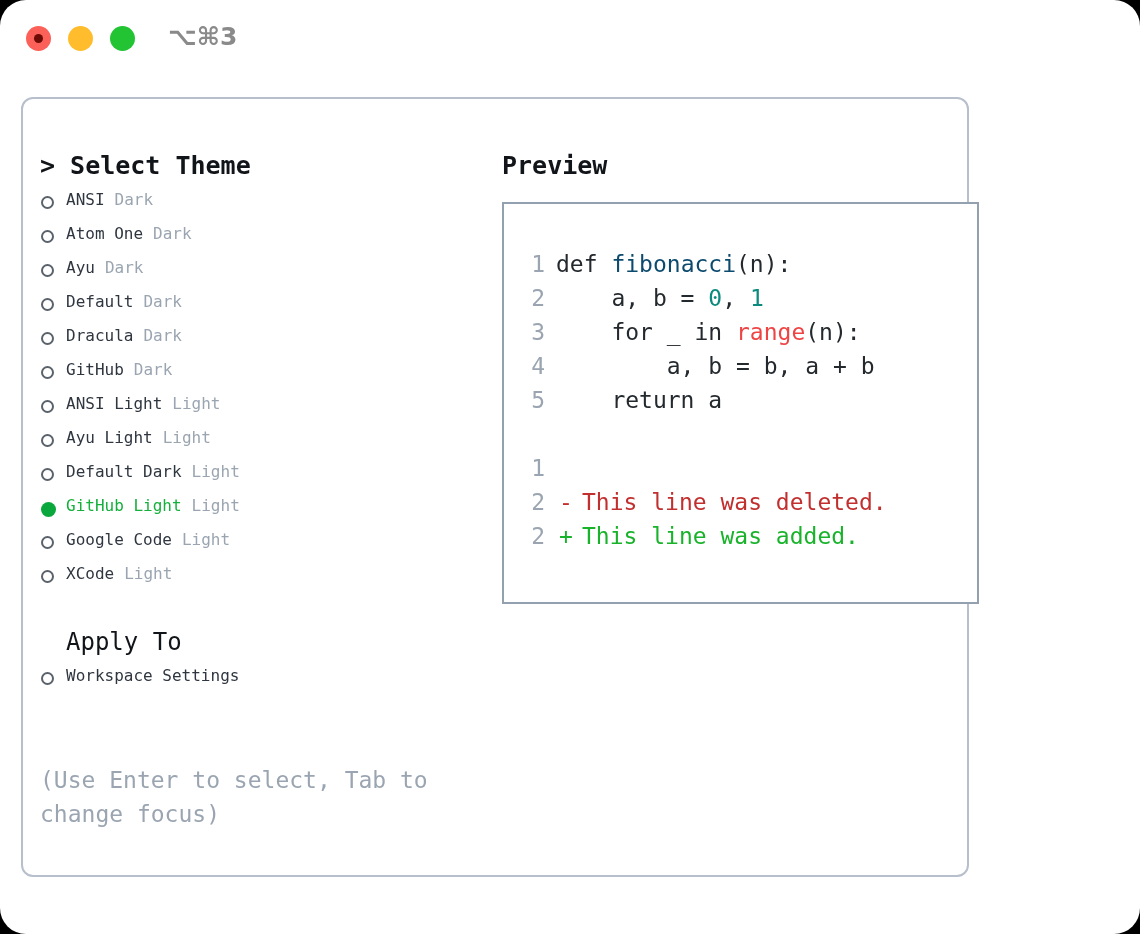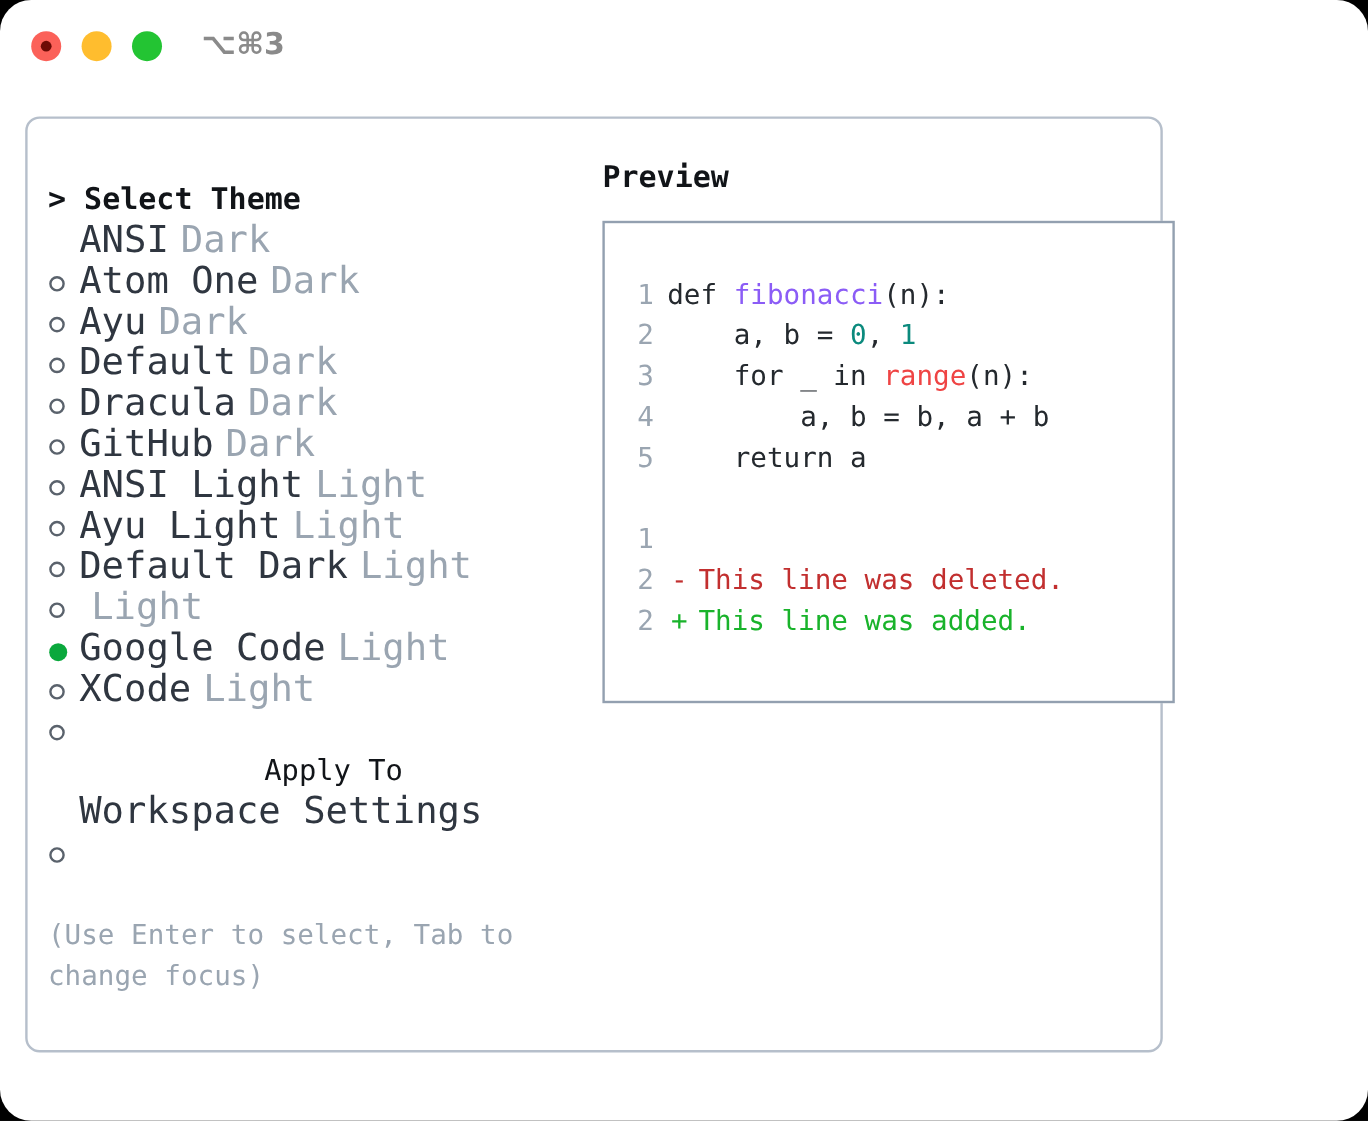--- a/index.html
+++ b/index.html
@@ -91,23 +91,23 @@
   }
   .section-head {
     font-size: 25px;
     font-weight: bold;
     color: #111418;
     line-height: 34px;
     white-space: pre;
   }
   .opt-row {
     display: flex;
-    align-items: flex-end;
-    line-height: 34px;
-    font-size: 31px;
+    align-items: flex-start;
+    line-height: 34px;
+    font-size: 16px;
     white-space: pre;
   }
   .marker {
     width: 26px;
     flex: 0 0 26px;
     font-size: 24px;
     color: #3b424b;
     line-height: 34px;
     position: relative;
   }
@@ -140,40 +140,39 @@
   .opt-variant {
     color: #9aa5b1;
     margin-left: 10px;
   }
   .apply-head {
     font-size: 24px;
     color: #111418;
     line-height: 34px;
     padding-left: 26px;
     white-space: pre;
-    text-align: center;
   }
   .spacer {
     height: 34px;
   }
   .hint {
     position: absolute;
     left: 17px;
     top: 664px;
     width: 420px;
     font-size: 23px;
     line-height: 34px;
     color: #9aa5b1;
     white-space: pre-wrap;
   }
   
   .right-col {
     position: absolute;
     left: 479px;
-    top: 32px;
+    top: 50px;
     width: 490px;
   }
   .preview-head {
     font-size: 25px;
     font-weight: bold;
     color: #111418;
     line-height: 34px;
     white-space: pre;
   }
   .code-box {
@@ -199,21 +198,21 @@
     white-space: pre;
   }
   .ln {
     color: #9aa5b1;
     width: 28px;
     flex: 0 0 28px;
     text-align: right;
     margin-right: 11px;
   }
   .code-text { color: #24292e; }
-  .tok-fn { color: #8b5cf6; }
+  .tok-fn { color: #0c4a6e; }
   .tok-num { color: #0b8a7d; }
   .tok-builtin { color: #ef4444; }
   .diff-gap { height: 34px; }
   .diff-line {
     display: flex;
     align-items: baseline;
     font-size: 23px;
     line-height: 34px;
     white-space: pre;
   }
@@ -249,21 +248,21 @@
         <div id="theme-list">
             <div class="opt-row"><span class="marker"><span class="dot-hollow"></span></span><span class="opt-label">ANSI</span><span class="opt-variant">Dark</span></div>
             <div class="opt-row"><span class="marker"><span class="dot-hollow"></span></span><span class="opt-label">Atom One</span><span class="opt-variant">Dark</span></div>
             <div class="opt-row"><span class="marker"><span class="dot-hollow"></span></span><span class="opt-label">Ayu</span><span class="opt-variant">Dark</span></div>
             <div class="opt-row"><span class="marker"><span class="dot-hollow"></span></span><span class="opt-label">Default</span><span class="opt-variant">Dark</span></div>
             <div class="opt-row"><span class="marker"><span class="dot-hollow"></span></span><span class="opt-label">Dracula</span><span class="opt-variant">Dark</span></div>
             <div class="opt-row"><span class="marker"><span class="dot-hollow"></span></span><span class="opt-label">GitHub</span><span class="opt-variant">Dark</span></div>
             <div class="opt-row"><span class="marker"><span class="dot-hollow"></span></span><span class="opt-label">ANSI Light</span><span class="opt-variant">Light</span></div>
             <div class="opt-row"><span class="marker"><span class="dot-hollow"></span></span><span class="opt-label">Ayu Light</span><span class="opt-variant">Light</span></div>
             <div class="opt-row"><span class="marker"><span class="dot-hollow"></span></span><span class="opt-label">Default Dark</span><span class="opt-variant">Light</span></div>
-            <div class="opt-row selected"><span class="marker"><span class="dot-filled"></span></span><span class="opt-variant">Light</span></div>
+            <div class="opt-row selected"><span class="marker"><span class="dot-filled"></span></span><span class="opt-label">GitHub Light</span><span class="opt-variant">Light</span></div>
             <div class="opt-row"><span class="marker"><span class="dot-hollow"></span></span><span class="opt-label">Google Code</span><span class="opt-variant">Light</span></div>
             <div class="opt-row"><span class="marker"><span class="dot-hollow"></span></span><span class="opt-label">XCode</span><span class="opt-variant">Light</span></div>
           </div>
         <div class="spacer"></div>
         <div class="apply-head">Apply To</div>
         <div id="apply-list">
             <div class="opt-row"><span class="marker"><span class="dot-hollow"></span></span><span class="opt-label">Workspace Settings</span></div>
           </div>
       </div>
 

